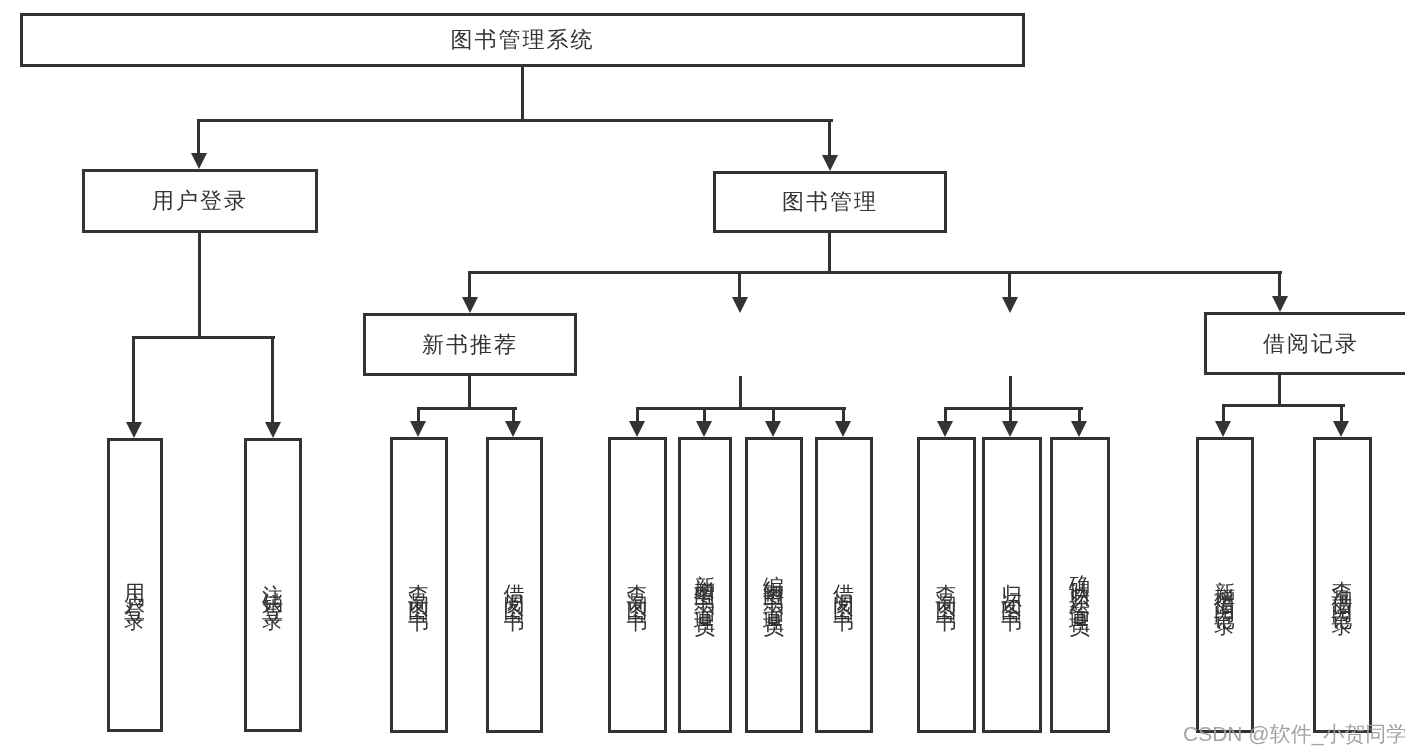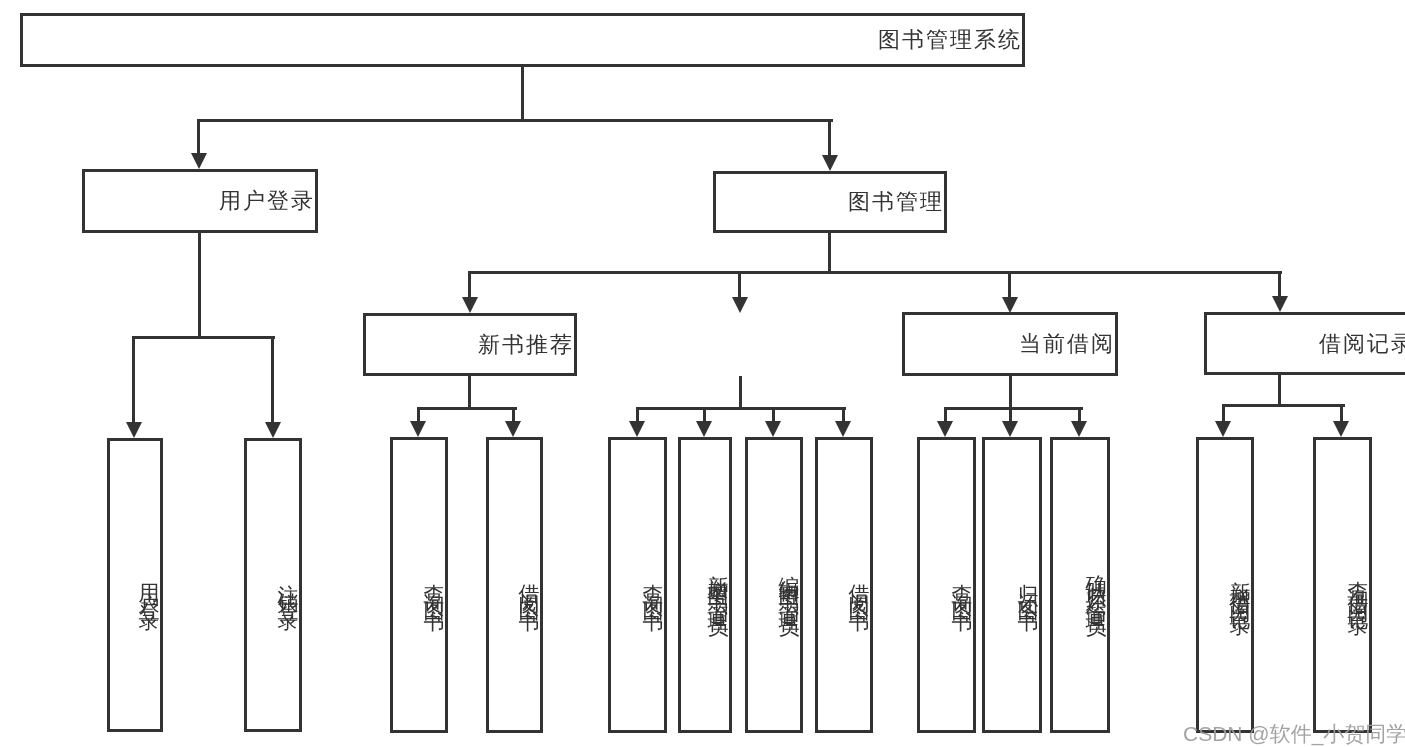--- a/index.html
+++ b/index.html
@@ -2,21 +2,21 @@
 <html><head>
 <meta charset="utf-8">
 <style>
   html,body{margin:0;padding:0;background:#ffffff;}
   #canvas{
     position:relative;width:1405px;height:747px;background:#ffffff;overflow:hidden;
     font-family:"Liberation Sans","DejaVu Sans",sans-serif;color:#333333;
   }
   .box{
     position:absolute;box-sizing:border-box;border:3px solid #333333;background:#ffffff;
-    display:flex;align-items:center;justify-content:flex-end;
+    display:flex;align-items:center;justify-content:center;
   }
   .box.h span{font-size:22px;letter-spacing:2px;color:#333333;white-space:nowrap;}
   .box.v span{
     writing-mode:vertical-rl;text-orientation:mixed;
     font-size:21px;letter-spacing:9px;color:#333333;line-height:1;
   }
   .ln{position:absolute;background:#333333;}
   .ar{
     position:absolute;width:0;height:0;
     border-left:8px solid transparent;border-right:8px solid transparent;
@@ -99,23 +99,20 @@
   <div class="box h" style="left:82px;top:169px;width:236px;height:64px">
     <span>用户登录</span>
   </div>
   <div class="box h" style="left:713px;top:171px;width:234px;height:62px">
     <span>图书管理</span>
   </div>
 
   <div class="box h" style="left:363px;top:313px;width:214px;height:63px">
     <span>新书推荐</span>
   </div>
-  <div class="box h" style="left:902px;top:312px;width:216px;height:64px">
-    <span>当前借阅</span>
-  </div>
   <div class="box h" style="left:1204px;top:312px;width:214px;height:63px">
     <span>借阅记录</span>
   </div>
 
   <div class="box v" style="left:107px;top:438px;width:56px;height:294px">
     <span>用户登录</span>
   </div>
   <div class="box v" style="left:244px;top:438px;width:58px;height:294px">
     <span>注销登录</span>
   </div>

